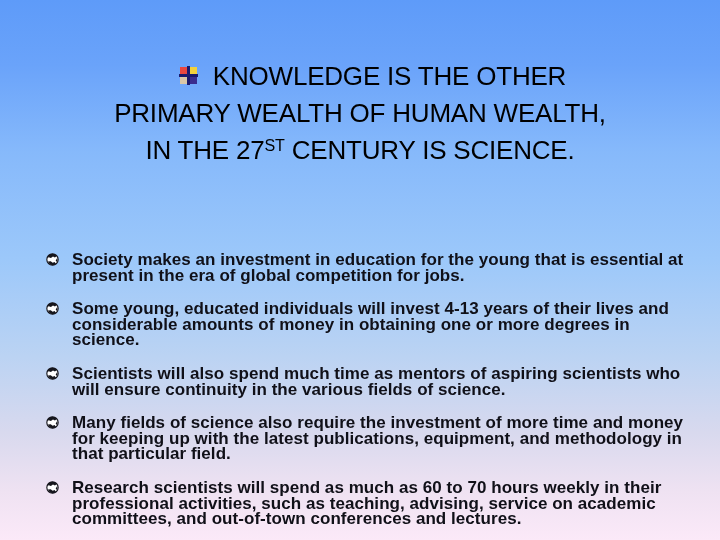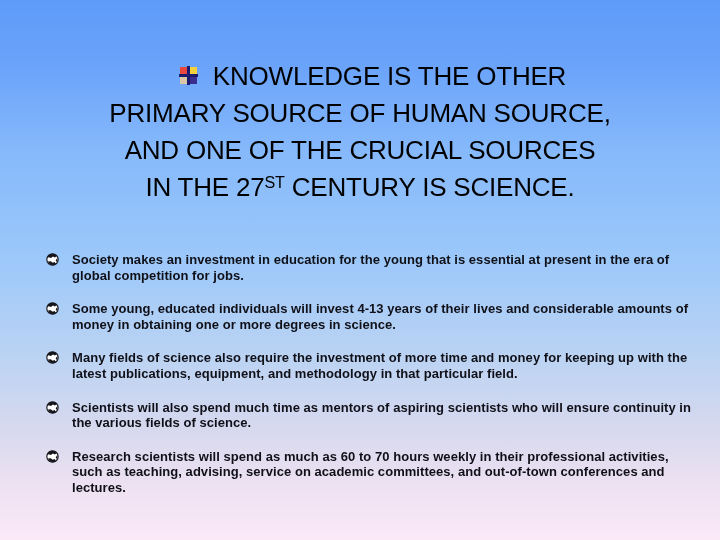--- a/index.html
+++ b/index.html
@@ -82,21 +82,21 @@
     position: absolute;
     left: 44px;
     top: 252px;
     width: 648px;
   }
   .bullet-row {
     position: relative;
     padding-left: 28px;
     margin-bottom: 18px;
     color: #101018;
-    font-size: 13px;
+    font-size: 17px;
     font-weight: bold;
     line-height: 15.6px;
     letter-spacing: 0.05px;
   }
   .bullet-row:last-child { margin-bottom: 0; }
   .bullet-glyph {
     position: absolute;
     left: 2px;
     top: 1px;
     width: 13px;
@@ -107,23 +107,22 @@
 </style>
 </head>
 <body>
 
 <div id="slide">
 
   <div id="title-block">
 
     <span class="title-line l1"><span id="title-bullet-icon"><span class="q q1"></span><span class="q q2"></span><span class="q q3"></span><span class="q q4"></span><span class="bar-v"></span><span class="bar-h"></span></span><span>KNOWLEDGE IS THE OTHER</span></span>
 
-    <span class="title-line">PRIMARY SOURCE OF HUMAN SOURCE,</span>
+    <span class="title-line">PRIMARY WEALTH OF HUMAN WEALTH,</span>
 
-    <span class="title-line">AND ONE  OF THE CRUCIAL SOURCES</span>
 
     <span class="title-line"><span>IN THE 27</span><sup class="ord">ST</sup><span> CENTURY IS SCIENCE.</span></span>
 
   </div>
 
   <div id="body-block">
 
     <div class="bullet-row">
       <span class="bullet-glyph">
         <svg viewBox="0 0 16 16" width="13" height="13" aria-hidden="true">
@@ -150,33 +149,33 @@
 
     <div class="bullet-row">
       <span class="bullet-glyph">
         <svg viewBox="0 0 16 16" width="13" height="13" aria-hidden="true">
           <circle cx="8" cy="8" r="7" fill="#ffffff" stroke="#15151c" stroke-width="1.4"></circle>
           <path d="M1.6 6.2 A7 7 0 0 1 8 1 A7 7 0 0 1 13.3 3.6 L11 5.6 L8.6 4.2 L6 6.1 L3.4 5.2 Z" fill="#15151c"></path>
           <path d="M2.4 10.6 A7 7 0 0 0 8 15 A7 7 0 0 0 12.4 13.4 L10.6 11.1 L8.2 12.1 L5.8 10.2 Z" fill="#15151c"></path>
           <path d="M13.8 6.1 A7 7 0 0 1 13.6 11.4 L11.9 9.3 Z" fill="#15151c"></path>
         </svg>
       </span>
-      <span class="bullet-text">Many fields of science also require the investment of more time and money for keeping up with the latest publications, equipment, and methodology in that particular field.</span>
+      <span class="bullet-text">Scientists will also spend much time as mentors of aspiring scientists who will ensure continuity in the various fields of science.</span>
     </div>
 
     <div class="bullet-row">
       <span class="bullet-glyph">
         <svg viewBox="0 0 16 16" width="13" height="13" aria-hidden="true">
           <circle cx="8" cy="8" r="7" fill="#ffffff" stroke="#15151c" stroke-width="1.4"></circle>
           <path d="M1.6 6.2 A7 7 0 0 1 8 1 A7 7 0 0 1 13.3 3.6 L11 5.6 L8.6 4.2 L6 6.1 L3.4 5.2 Z" fill="#15151c"></path>
           <path d="M2.4 10.6 A7 7 0 0 0 8 15 A7 7 0 0 0 12.4 13.4 L10.6 11.1 L8.2 12.1 L5.8 10.2 Z" fill="#15151c"></path>
           <path d="M13.8 6.1 A7 7 0 0 1 13.6 11.4 L11.9 9.3 Z" fill="#15151c"></path>
         </svg>
       </span>
-      <span class="bullet-text">Scientists will also spend much time as mentors of aspiring scientists who will ensure continuity in the various fields of science.</span>
+      <span class="bullet-text">Many fields of science also require the investment of more time and money for keeping up with the latest publications, equipment, and methodology in that particular field.</span>
     </div>
 
     <div class="bullet-row">
       <span class="bullet-glyph">
         <svg viewBox="0 0 16 16" width="13" height="13" aria-hidden="true">
           <circle cx="8" cy="8" r="7" fill="#ffffff" stroke="#15151c" stroke-width="1.4"></circle>
           <path d="M1.6 6.2 A7 7 0 0 1 8 1 A7 7 0 0 1 13.3 3.6 L11 5.6 L8.6 4.2 L6 6.1 L3.4 5.2 Z" fill="#15151c"></path>
           <path d="M2.4 10.6 A7 7 0 0 0 8 15 A7 7 0 0 0 12.4 13.4 L10.6 11.1 L8.2 12.1 L5.8 10.2 Z" fill="#15151c"></path>
           <path d="M13.8 6.1 A7 7 0 0 1 13.6 11.4 L11.9 9.3 Z" fill="#15151c"></path>
         </svg>

